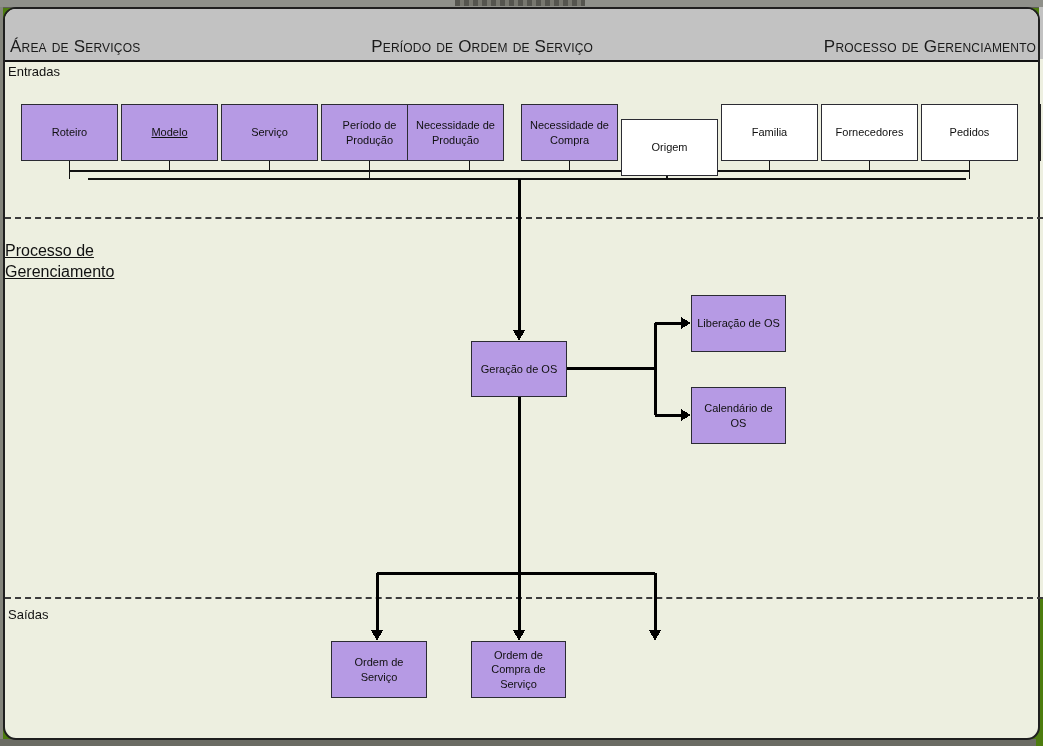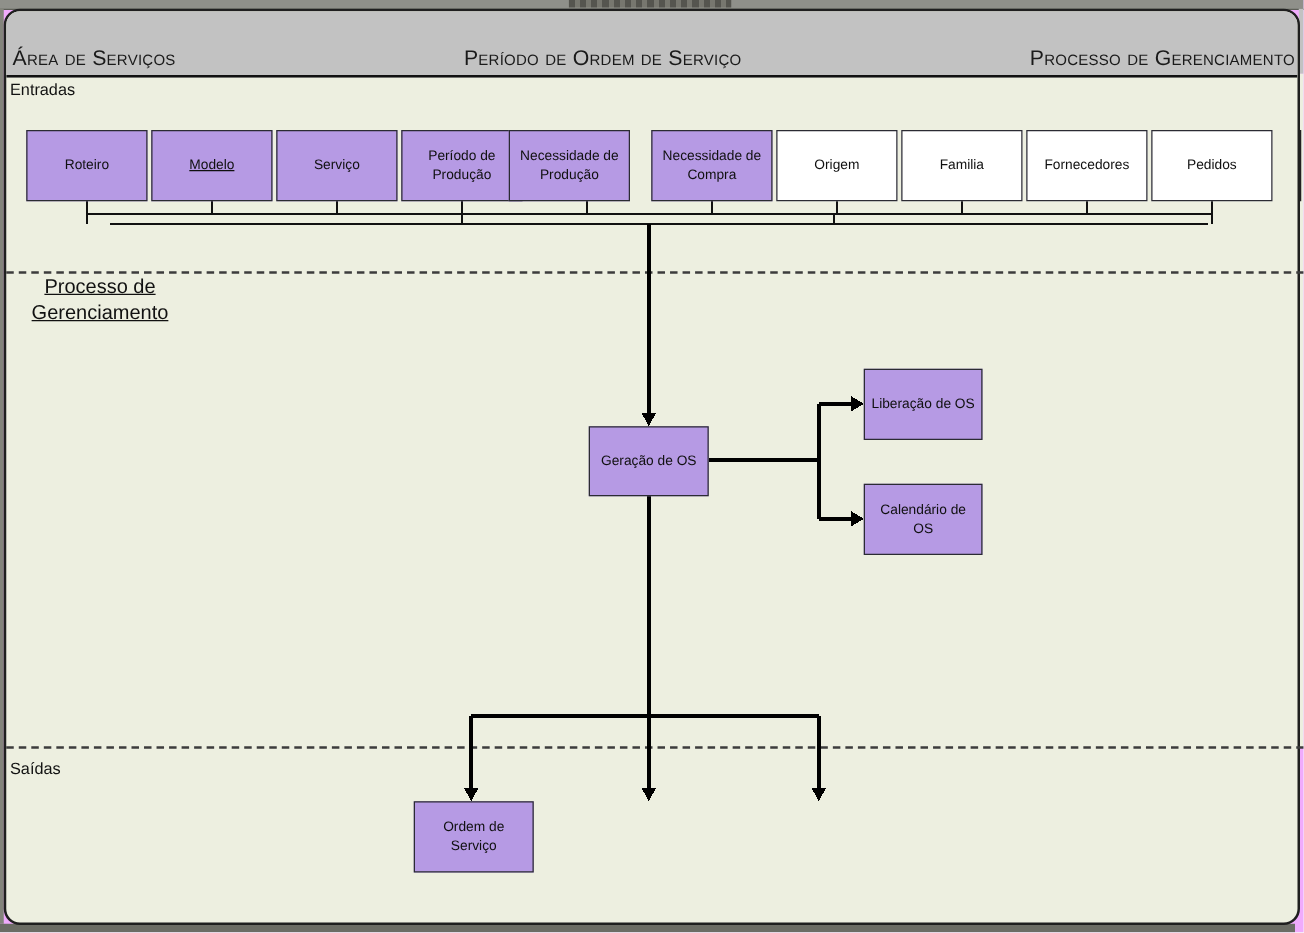--- a/index.html
+++ b/index.html
@@ -1,38 +1,38 @@
 <!DOCTYPE html>
 <html><head>
 <meta charset="utf-8">
 <style>
   html,body{margin:0;padding:0;background:#ffffff;}
   body{font-family:"Liberation Sans",sans-serif;}
-  #root{position:relative;width:1043px;height:746px;overflow:hidden;background:#f0abfc;}
+  #root{position:relative;width:1043px;height:746px;overflow:hidden;background:#4d7c0f;}
 
   
   .edge-top{position:absolute;left:0;top:0;width:1043px;height:7px;background:#8f908a;border-bottom:1px solid #5e5f58;}
   .title-tab{position:absolute;left:455px;top:0;width:130px;height:6px;background:#666660;
              background:repeating-linear-gradient(90deg,#55554f 0 5px,#77776f 5px 9px);}
   .edge-left{position:absolute;left:0;top:7px;width:3px;height:732px;background:#83847b;}
   .edge-bottom{position:absolute;left:0;top:739px;width:1036px;height:7px;background:#6b6c64;}
   .sliver-header{position:absolute;left:1039px;top:7px;width:4px;height:52px;background:#c2c2c2;}
   .sliver-canvas{position:absolute;left:1039px;top:59px;width:4px;height:539px;background:#edefe0;}
   .sliver-boxmark{position:absolute;left:1039px;top:104px;width:2px;height:57px;background:#222222;}
 
   
   .panel{position:absolute;left:3px;top:7px;width:1033px;height:729px;background:#edefe0;
          border:2px solid #1f1f1f;border-radius:13px;overflow:hidden;}
   .header{position:absolute;left:0;top:0;width:100%;height:51px;background:#c2c2c2;border-bottom:2px solid #111111;}
   .header-row{position:absolute;left:5px;right:2px;bottom:3px;display:flex;justify-content:space-between;align-items:flex-end;}
   .htitle{font-variant:small-caps;font-size:17px;letter-spacing:0.2px;color:#1a1a1a;white-space:nowrap;}
 
   
   .sect-label{position:absolute;font-size:13px;color:#111111;}
-  .process-label{position:absolute;left:5px;top:220px;width:150px;text-align:center;
+  .process-label{position:absolute;left:5px;top:241px;width:150px;
                  font-size:16px;color:#111111;text-decoration:underline;line-height:1.3;}
 
   
   .dashed{position:absolute;left:5px;width:1038px;height:0;border-top:2px dashed #3c3c3c;}
 
   
   .box{position:absolute;display:flex;align-items:center;justify-content:center;text-align:center;
        font-size:11px;line-height:1.3;color:#101010;border:1.5px solid #2b2b33;box-sizing:border-box;padding:2px 3px;}
   .purple{background:#b69ae4;}
   .white{background:#ffffff;}
@@ -106,21 +106,21 @@
     </div>
   <div class="box purple inbox" style="left:321px;">
       <span>Período de Produção</span>
     </div>
   <div class="box purple inbox" style="left:407px;">
       <span>Necessidade de Produção</span>
     </div>
   <div class="box purple inbox" style="left:521px;">
       <span>Necessidade de Compra</span>
     </div>
-  <div class="box white inbox" style="left:621px;">
+  <div class="box white inbox" style="left:621px;margin-top:15px;">
       <span>Origem</span>
     </div>
   <div class="box white inbox" style="left:721px;">
       <span>Familia</span>
     </div>
   <div class="box white inbox" style="left:821px;">
       <span>Fornecedores</span>
     </div>
   <div class="box white inbox" style="left:921px;">
       <span>Pedidos</span>
@@ -133,14 +133,17 @@
   <div class="box purple" style="left:691px;top:387px;width:95px;height:57px;">
     <span>Calendário de OS</span>
   </div>
   <div class="box purple" style="left:691px;top:295px;width:95px;height:57px;">
     <span>Liberação de OS</span>
   </div>
 
   <div class="box purple" style="left:331px;top:641px;width:96px;height:57px;align-items:center;">
     <span>Ordem de Serviço</span>
   </div>
+  <div class="box purple" style="left:471px;top:641px;width:95px;height:57px;">
+    <span>Ordem de Compra de Serviço</span>
+  </div>
 
 </div>
 
 </body></html>

